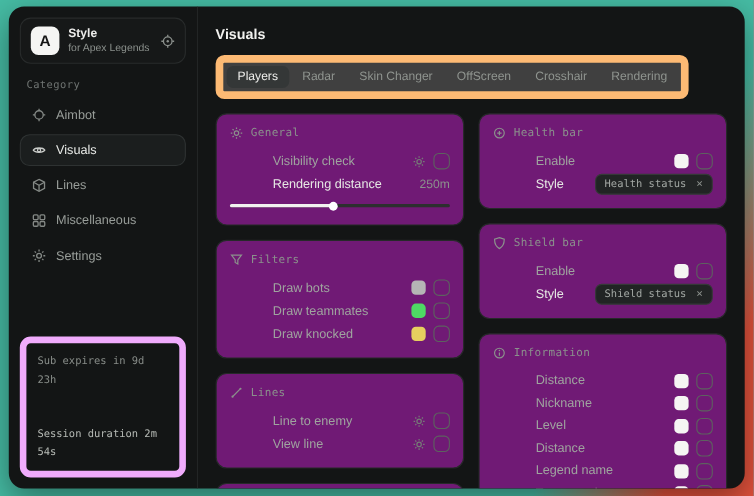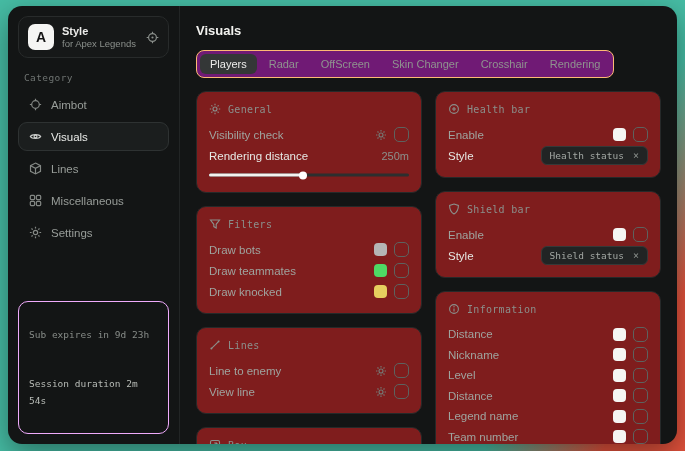--- a/index.html
+++ b/index.html
@@ -19,35 +19,35 @@
   .app-card { border:1px solid #282b2b; background:#161818; border-radius:10px; padding:7px 9px; display:flex; align-items:center; gap:8px; }
   .logo { width:26px; height:26px; background:#f5f5f3; color:#141414; border-radius:7px; display:flex; align-items:center; justify-content:center; font-weight:bold; font-size:14px; }
   .app-text { display:flex; flex-direction:column; gap:1px; }
   .app-name { font-size:11px; font-weight:bold; color:#ececea; }
   .app-sub { font-size:9.5px; color:#8b908c; }
   .app-target { margin-left:auto; color:#8b908c; display:flex; }
   .category { font-family:"DejaVu Sans Mono", monospace; font-size:9.5px; color:#6f7472; letter-spacing:.4px; margin:14px 6px 7px; }
   .nav-item { display:flex; align-items:center; gap:9px; padding:7px 10px; border-radius:9px; color:#989d99; font-size:11.5px; border:1px solid transparent; margin-bottom:3px; cursor:pointer; }
   .nav-item.active { background:#1b1e1e; border-color:#2e3232; color:#e9ebe8; }
   .nav-icon { display:flex; color:inherit; opacity:.85; }
-  .status-card { margin-top:auto; border:1px solid #f0abfc; border-radius:10px; padding:24px 10px; font-family:"DejaVu Sans Mono", monospace; font-size:9.5px; line-height:1.8; }
+  .status-card { margin-top:auto; border:6px solid #f0abfc; border-radius:10px; padding:8px 10px; font-family:"DejaVu Sans Mono", monospace; font-size:9.5px; line-height:1.8; }
   .status-line1 { color:#878c88; }
   .status-line2 { color:#b7bbb6;margin-top:32px; }
   
   .main { flex:1; padding:13px 16px 0; display:flex; flex-direction:column; overflow:hidden; }
   .main-title { font-size:13px; font-weight:bold; color:#f2f2ef; margin:4px 0 12px; }
-  .tabbar { display:inline-flex; align-self:flex-start; background:#701a75; border:1px solid #fdba74; border-radius:8px; padding:3px; gap:2px; margin-bottom:13px; }
+  .tabbar { display:inline-flex; align-self:flex-start; background:#404040; border:7px solid #fdba74; border-radius:8px; padding:3px; gap:2px; margin-bottom:13px; }
   .tab { padding:4px 10px; font-size:11px; color:#8f948f; border-radius:6px; cursor:pointer; white-space:nowrap; }
   .tab.active { background:#343737; color:#ededeb; }
   .cols { display:grid; grid-template-columns:1fr 1fr; gap:13px; align-items:start; flex:1; }
   .col { display:flex; flex-direction:column; gap:13px; }
-  .card { background:#7f1d1d; border:1px solid #262929; border-radius:10px; padding:9px 12px 11px; }
+  .card { background:#701a75; border:1px solid #262929; border-radius:10px; padding:9px 12px 11px; }
   .card-header { display:flex; align-items:center; gap:7px; font-family:"DejaVu Sans Mono", monospace; font-size:10px; color:#8b908c; letter-spacing:.3px; margin-bottom:7px; min-height:16px; }
   .sec-icon { display:flex; color:#8b908c; }
-  .row { display:flex; justify-content:space-between; align-items:center; min-height:21px; font-size:11.5px; color:#9fa49f; }
+  .row { display:flex; justify-content:space-between; align-items:center; min-height:21px; font-size:11.5px; color:#9fa49f;margin-left:39px; }
   .row.tight { min-height:20.5px; }
   .label.bright { color:#e6e8e4; }
   .controls { display:flex; align-items:center; gap:7px; }
   .checkbox { width:15px; height:15px; border:1.5px solid #5d625f; border-radius:5px; cursor:pointer; }
   .swatch { width:13px; height:13px; border-radius:4px; cursor:pointer; }
   .gear-btn { display:flex; color:#767b77; cursor:pointer; }
   .value { font-size:11px; color:#8b908c; }
   .slider { position:relative; height:12px; margin-top:3px; cursor:pointer; }
   .slider-track { position:absolute; left:0; right:0; top:50%; transform:translateY(-50%); height:3px; background:#2c2f2f; border-radius:2px; }
   .slider-fill { position:absolute; left:0; top:50%; transform:translateY(-50%); height:3px; background:#f2f2f0; border-radius:2px; }
@@ -136,22 +136,22 @@
       <div class="status-line2">Session duration 2m 54s</div>
     </div>
   </aside>
 
   <main class="main">
     <div class="main-title">Visuals</div>
 
     <div class="tabbar">
       <span class="tab active">Players</span>
       <span class="tab">Radar</span>
+      <span class="tab">Skin Changer</span>
       <span class="tab">OffScreen</span>
-      <span class="tab">Skin Changer</span>
       <span class="tab">Crosshair</span>
       <span class="tab">Rendering</span>
     </div>
 
     <div class="cols">
 
       <div class="col">
 
         <section class="card">
           <div class="card-header">

